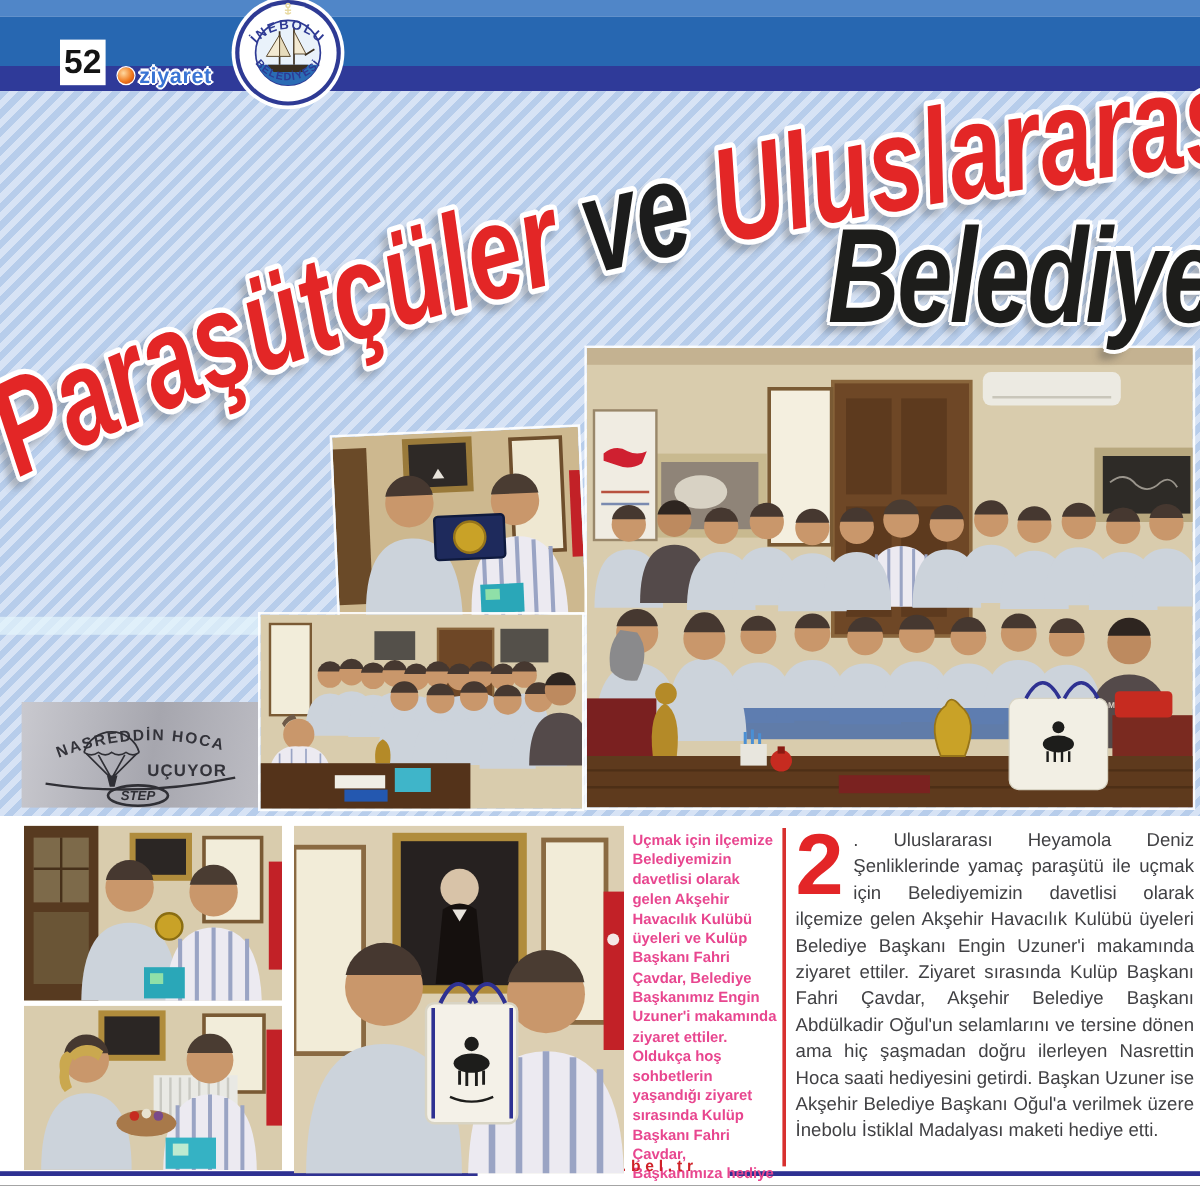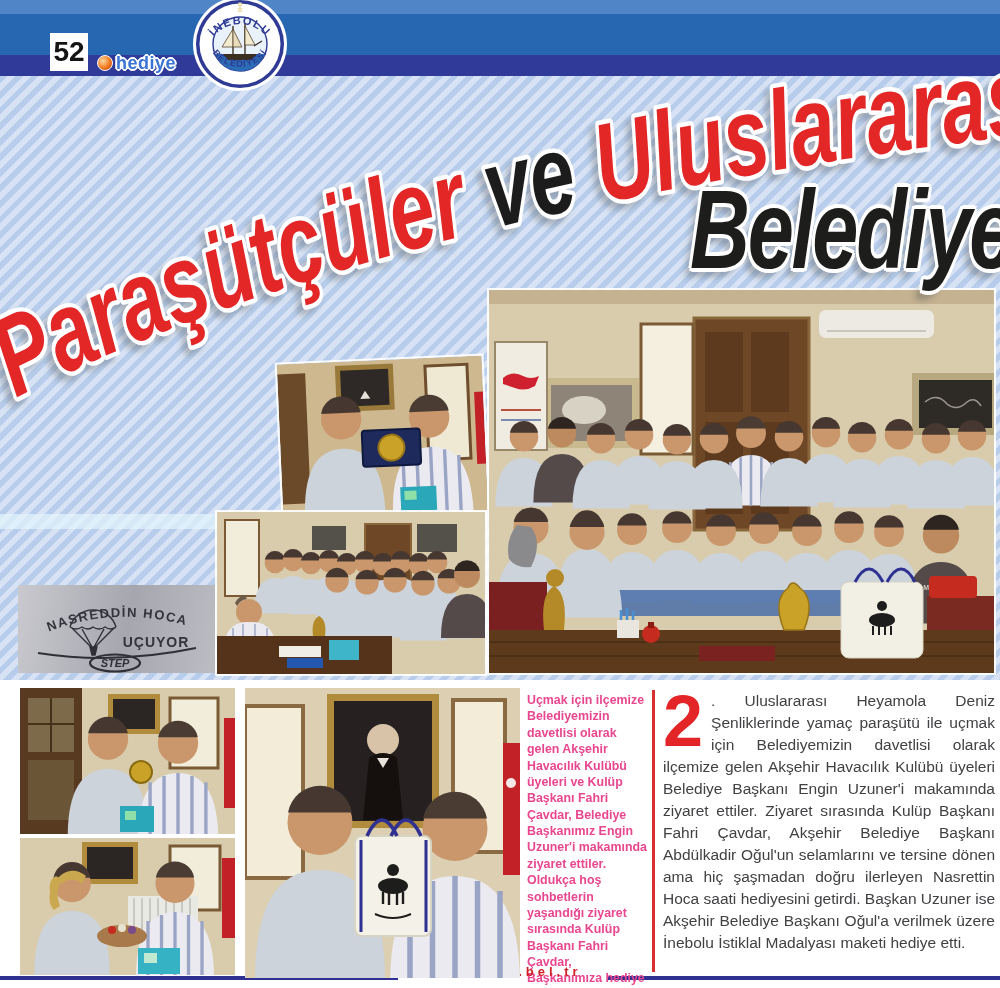--- a/index.html
+++ b/index.html
@@ -95,21 +95,21 @@
   <div class="band-navy"></div>
   <div class="stripes"></div>
   <div class="lightband"></div>
 
   <div class="pagebox">
     <span>52</span>
   </div>
 
   <div class="logo-ineb">
     <span class="logo-ball"></span>
-    <span class="logo-word">hediye</span>
+    <span class="logo-word">ziyaret</span>
   </div>
 
   <svg class="badge" viewBox="-48 -48 96 96">
     <circle r="47" fill="#ffffff"></circle>
     <circle r="44" fill="#2e3a94"></circle>
     <circle r="40.5" fill="#ffffff"></circle>
     <defs>
       <path id="arcT" d="M -33 7 A 33.7 33.7 0 0 1 33 7" fill="none"></path>
       <path id="arcB" d="M -33 -4 A 33.7 33.7 0 0 0 33 -4" fill="none"></path>
       <clipPath id="badgeclip">

